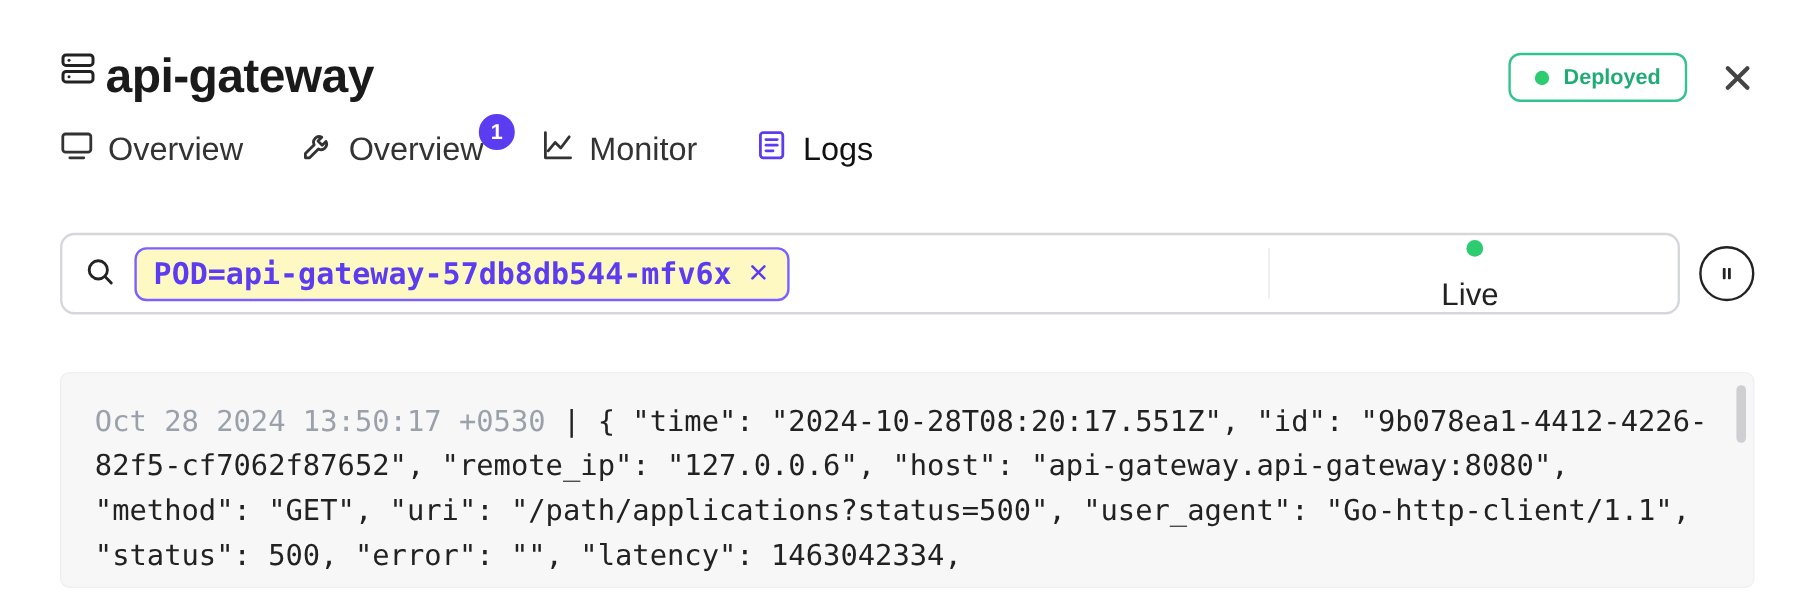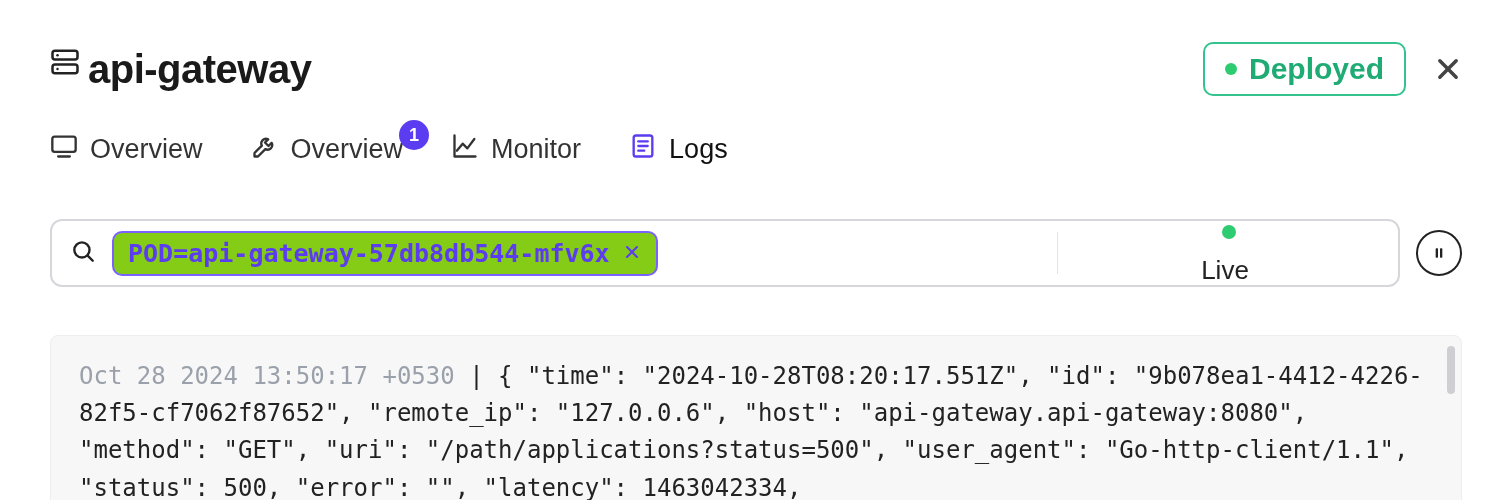--- a/index.html
+++ b/index.html
@@ -5,39 +5,39 @@
   * { margin: 0; padding: 0; box-sizing: border-box; }
   html, body { width: 1512px; height: 500px; overflow: hidden; font-family: -apple-system, BlinkMacSystemFont, "Segoe UI", Helvetica, Arial, sans-serif; background: #fff; color: #1a1a1a; }
   .page { padding: 42px 50px 0 50px; }
 
   
   .header { display: flex; align-items: center; }
   .title-group { display: flex; align-items: flex-start; gap: 8px; }
   .title-icon svg { width: 30px; height: 30px; display: block; }
   .title-text { font-size: 40px; font-weight: 800; letter-spacing: -0.5px; }
   .header-spacer { flex: 1; }
-  .status-badge { display: inline-flex; align-items: center; gap: 12px; border: 2px solid #34c38f; border-radius: 10px; padding: 8px 20px; color: #1fab74; font-size: 30px; font-weight: 600; }
+  .status-badge { display: inline-flex; align-items: center; gap: 12px; border: 2px solid #34c38f; border-radius: 10px; padding: 8px 20px; color: #1fab74; font-size: 18px; font-weight: 600; }
   .status-dot { width: 12px; height: 12px; border-radius: 50%; background: #2ecc71; }
   .close-btn { margin-left: 28px; display: inline-flex; align-items: center; justify-content: center; cursor: pointer; }
   .close-btn svg { width: 28px; height: 28px; }
 
   
-  .tabs { display: flex; align-items: center; gap: 48px; margin-top: 36px; }
+  .tabs { display: flex; align-items: center; gap: 48px; margin-top: 20px; }
   .tab { display: inline-flex; align-items: center; gap: 12px; font-size: 27px; color: #333; position: relative; cursor: pointer; font-weight: 500; }
   .tab svg { width: 28px; height: 28px; stroke: #333; flex-shrink: 0; }
   .tab.active { font-weight: 400; color: #111; }
   .tab.active svg { stroke: #5b3cf0; }
   .tab-badge { position: absolute; top: -12px; right: -26px; width: 30px; height: 30px; border-radius: 50%; background: #5b3cf0; color: #fff; font-size: 18px; font-weight: 700; display: flex; align-items: center; justify-content: center; }
 
   
   .filter-row { display: flex; align-items: stretch; gap: 16px; margin-top: 52px; }
   .filter-box { flex: 1; display: flex; align-items: center; border: 2px solid #d5d7db; border-radius: 12px; height: 68px; overflow: hidden; }
   .search-seg { display: flex; align-items: center; flex: 1; padding: 0 18px; gap: 16px; }
   .search-seg svg { width: 26px; height: 26px; flex-shrink: 0; }
-  .filter-chip { display: inline-flex; align-items: center; gap: 12px; background: #84cc16; border: 2px solid #7b61ff; border-radius: 10px; padding: 6px 14px; font-family: ui-monospace, SFMono-Regular, Menlo, Consolas, monospace; font-size: 25px; font-weight: 700; color: #5b3cf0; }
+  .filter-chip { display: inline-flex; align-items: center; gap: 12px; background: #fef9c3; border: 2px solid #7b61ff; border-radius: 10px; padding: 6px 14px; font-family: ui-monospace, SFMono-Regular, Menlo, Consolas, monospace; font-size: 25px; font-weight: 700; color: #5b3cf0; }
   .chip-x svg { width: 20px; height: 20px; stroke: #5b3cf0; }
   .divider { width: 1px; height: 42px; background: #e2e4e8; }
   .live-seg { display: flex; align-items: center; gap: 16px; padding: 0 22px 0 16px; min-width: 340px; flex-direction: column; }
   .live-seg .clock svg { width: 26px; height: 26px; }
   .live-dot { width: 14px; height: 14px; border-radius: 50%; background: #2ecc71; margin-left: 8px; }
   .live-label { font-size: 26px; color: #222; flex: 1; }
   .live-seg .chev svg { width: 22px; height: 22px; }
   .pause-btn { width: 46px; height: 46px; border: 2.5px solid #222; border-radius: 50%; display: flex; align-items: center; justify-content: center; align-self: center; cursor: pointer; }
   .pause-btn svg { width: 16px; height: 16px; }
 

